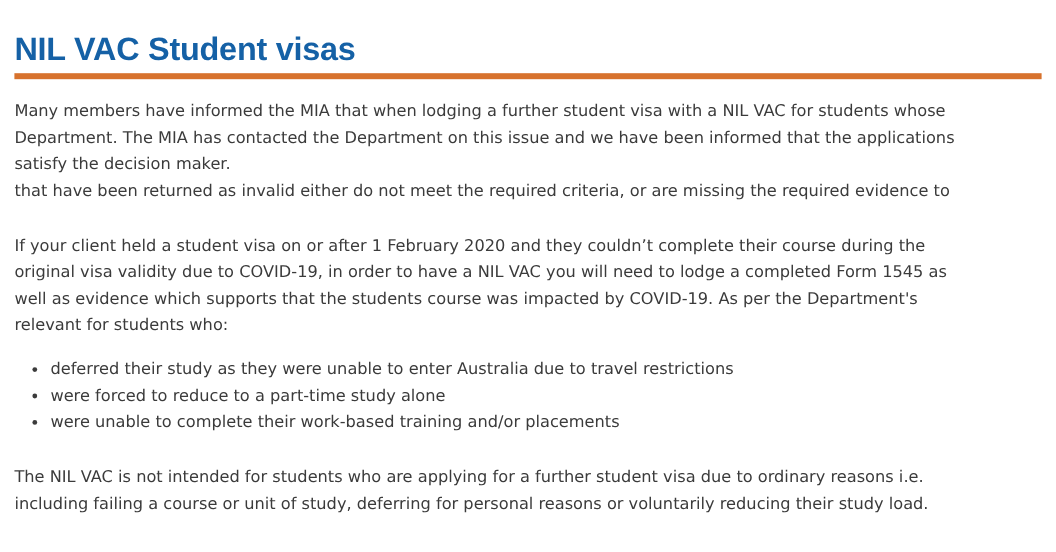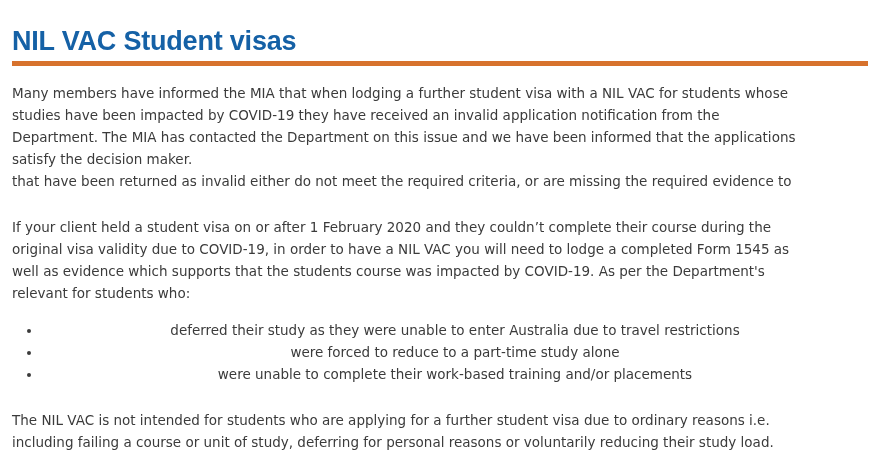--- a/index.html
+++ b/index.html
@@ -41,35 +41,33 @@
     margin-top: 16px;
   }
   .para > div {
     white-space: nowrap;
   }
   .bullets {
     margin: 15px 0 0 0;
     padding: 0 0 0 30px;
     line-height: 22px;
     list-style: disc outside;
-    text-align: center;
   }
   .bullets li {
     white-space: nowrap;
   }
 </style>
 </head>
 <body>
 
 <main class="doc">
   <h1 class="title">NIL VAC Student visas</h1>
   <hr class="rule">
   <div class="para first">
       <div>Many members have informed the MIA that when lodging a further student visa with a NIL VAC for students whose</div>
-      <div>studies have been impacted by COVID-19 they have received an invalid application notification from the</div>
       <div>Department. The MIA has contacted the Department on this issue and we have been informed that the applications</div>
       <div>satisfy the decision maker.</div>
       <div>that have been returned as invalid either do not meet the required criteria, or are missing the required evidence to</div>
     </div>
   <div class="para">
       <div>If your client held a student visa on or after 1 February 2020 and they couldn’t complete their course during the</div>
       <div>original visa validity due to COVID-19, in order to have a NIL VAC you will need to lodge a completed Form 1545 as</div>
       <div>well as evidence which supports that the students course was impacted by COVID-19. As per the Department's</div>
       <div>relevant for students who:</div>
     </div>

